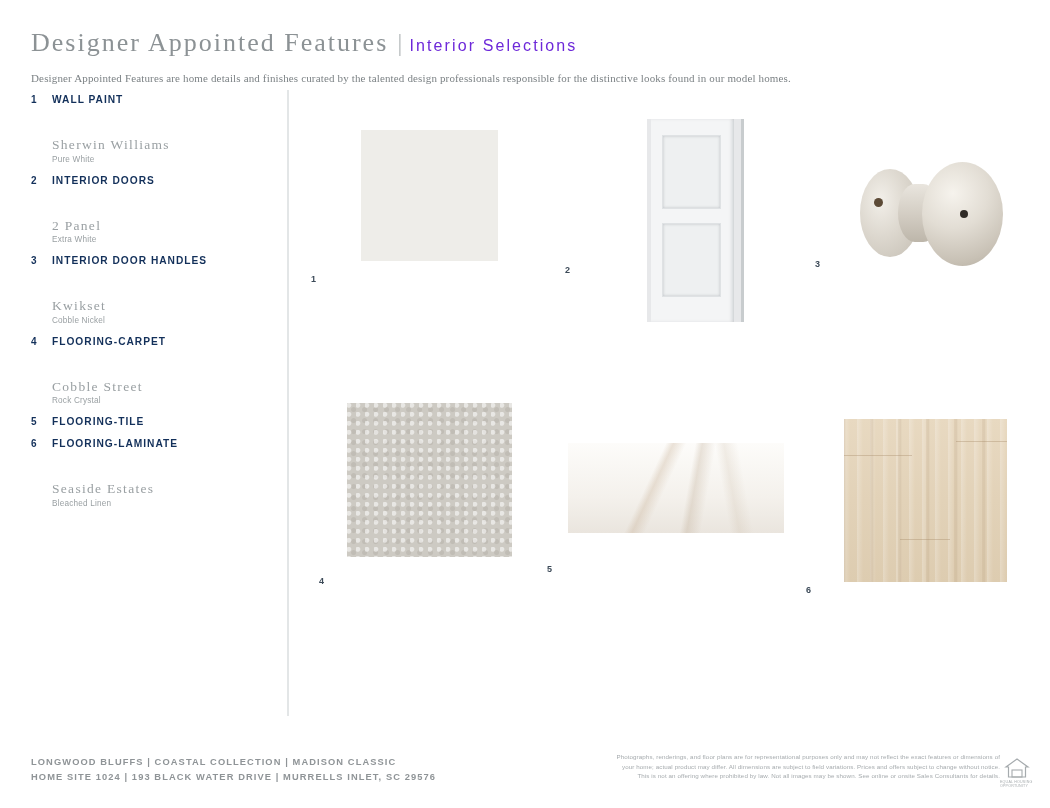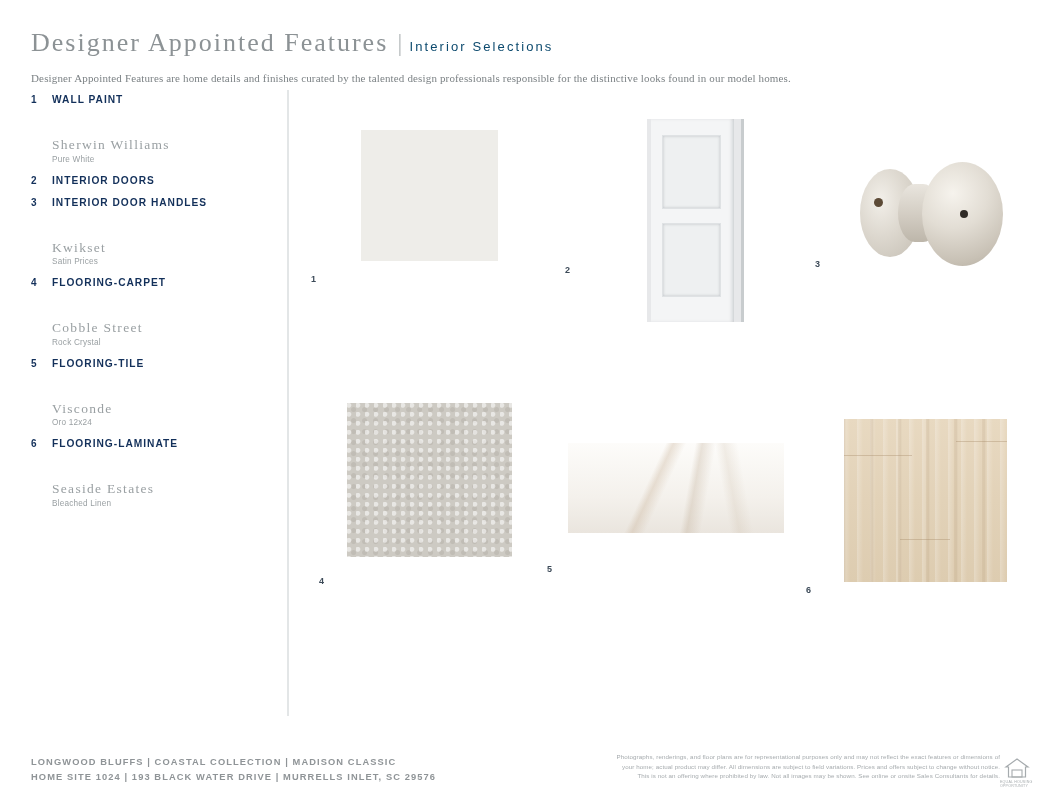--- a/index.html
+++ b/index.html
@@ -43,23 +43,23 @@
   .title-divider {
     display: inline-block;
     font-size: 26px;
     color: #b9bec0;
     margin: 0 7px 0 9px;
     font-weight: 300;
     font-family: "Liberation Serif", serif;
   }
   .title-sub {
     font-family: "Liberation Sans", sans-serif;
-    font-size: 13px;
+    font-size: 16px;
     letter-spacing: 2.1px;
-    color: #0c4a6e;
+    color: #6d28d9;
     font-weight: 400;
   }
   .subtitle {
     margin-top: 14px;
     font-size: 11px;
     color: #7c8285;
     letter-spacing: 0.15px;
     font-family: Liberation Serif, serif;
   }
 
@@ -335,52 +335,52 @@
         <div class="legend-brand">Sherwin Williams</div>
         <div class="legend-detail">Pure White</div>
       </div>
     </div>
 
     <div class="legend-item">
       <div class="legend-head">
         <span class="legend-num">2</span>
         <span class="legend-cat">INTERIOR DOORS</span>
       </div>
+      <div class="legend-body">
+        <div class="legend-brand">2 Panel</div>
+        <div class="legend-detail">Extra White</div>
+      </div>
     </div>
 
     <div class="legend-item">
       <div class="legend-head">
         <span class="legend-num">3</span>
         <span class="legend-cat">INTERIOR DOOR HANDLES</span>
       </div>
       <div class="legend-body">
         <div class="legend-brand">Kwikset</div>
-        <div class="legend-detail">Satin Prices</div>
+        <div class="legend-detail">Cobble Nickel</div>
       </div>
     </div>
 
     <div class="legend-item">
       <div class="legend-head">
         <span class="legend-num">4</span>
         <span class="legend-cat">FLOORING-CARPET</span>
       </div>
       <div class="legend-body">
         <div class="legend-brand">Cobble Street</div>
         <div class="legend-detail">Rock Crystal</div>
       </div>
     </div>
 
     <div class="legend-item gap">
       <div class="legend-head">
         <span class="legend-num">5</span>
         <span class="legend-cat">FLOORING-TILE</span>
-      </div>
-      <div class="legend-body">
-        <div class="legend-brand">Visconde</div>
-        <div class="legend-detail">Oro 12x24</div>
       </div>
     </div>
 
     <div class="legend-item">
       <div class="legend-head">
         <span class="legend-num">6</span>
         <span class="legend-cat">FLOORING-LAMINATE</span>
       </div>
       <div class="legend-body">
         <div class="legend-brand">Seaside Estates</div>

